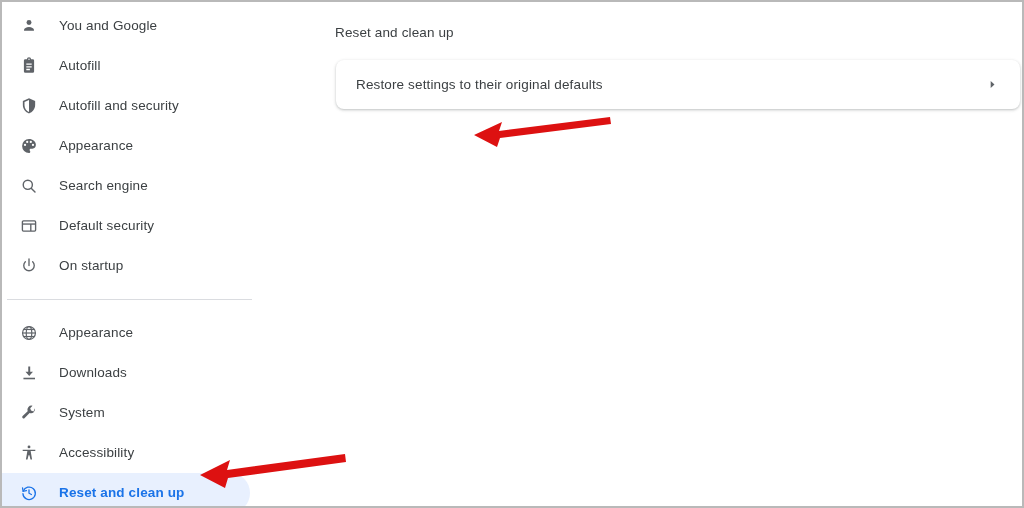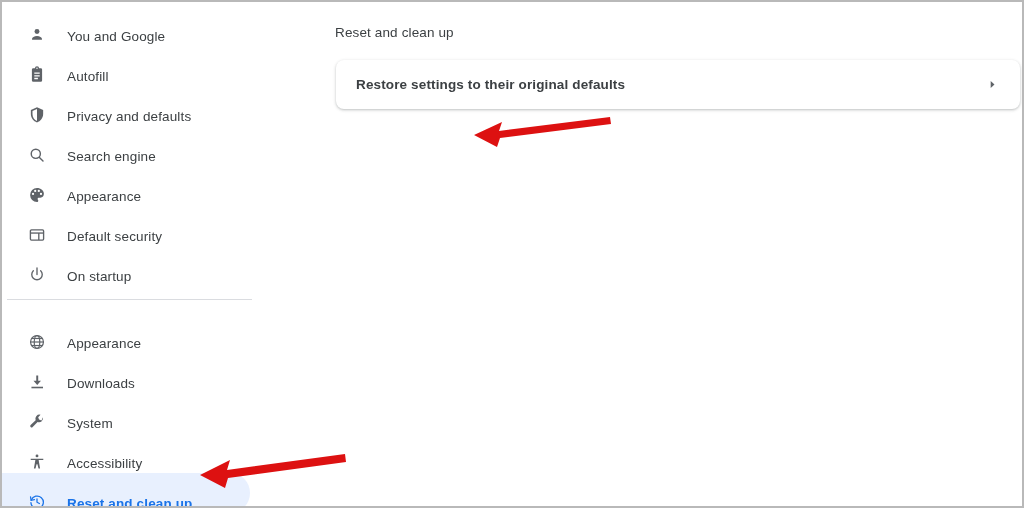--- a/index.html
+++ b/index.html
@@ -30,23 +30,23 @@
     height: 100%;
     background: #ffffff;
     box-sizing: border-box;
   }
   .nav-group {
     padding: 0;
   }
   .nav-item {
     position: relative;
     display: flex;
-    align-items: flex-end;
+    align-items: center;
     height: 40px;
-    padding-left: 24px;
+    padding-left: 16px;
     margin: 0 8px 0 0;
     border-top-right-radius: 20px;
     border-bottom-right-radius: 20px;
     cursor: pointer;
     color: #5f6368;
     box-sizing: border-box;
   }
   .nav-item .nav-icon {
     flex: 0 0 22px;
     width: 22px;
@@ -101,21 +101,20 @@
   #settings-card {
     position: absolute;
     left: 78px;
     top: 58px;
     width: 684px;
     background: #ffffff;
     border-radius: 8px;
     box-shadow: 0 1px 2px 0 rgba(60,64,67,0.20),
                 0 1px 3px 1px rgba(60,64,67,0.10);
     overflow: hidden;
-    font-weight: bold;
   }
   .card-row {
     position: relative;
     display: flex;
     align-items: center;
     height: 49px;
     padding: 0 20px 0 20px;
     cursor: pointer;
     box-sizing: border-box;
   }
@@ -185,40 +184,40 @@
         </span>
         <span class="nav-label">Autofill</span>
       </div>
 
       <div class="nav-item">
         <span class="nav-icon">
           <svg width="18" height="18" viewBox="0 0 24 24" fill="currentColor">
             <path d="M12 1.8 3.8 5.3v5.5c0 5.1 3.5 9.9 8.2 11.1 4.7-1.2 8.2-6 8.2-11.1V5.3L12 1.8zm0 2.2v16c-3.4-1.1-6-4.9-6-9V6.7L12 4z"></path>
           </svg>
         </span>
-        <span class="nav-label">Privacy and defaults</span>
+        <span class="nav-label">Autofill and security</span>
+      </div>
+
+      <div class="nav-item">
+        <span class="nav-icon">
+          <svg width="18" height="18" viewBox="0 0 24 24" fill="currentColor">
+            <path d="M12 2.8a9.2 9.2 0 0 0 0 18.4c.93 0 1.68-.75 1.68-1.68 0-.44-.17-.83-.44-1.13a1.66 1.66 0 0 1-.41-1.1c0-.93.75-1.68 1.68-1.68h1.98A5.31 5.31 0 0 0 21.2 10.4c0-4.2-4.12-7.6-9.2-7.6zM6.7 12a1.5 1.5 0 1 1 0-3 1.5 1.5 0 0 1 0 3zm2.9-3.9a1.5 1.5 0 1 1 0-3 1.5 1.5 0 0 1 0 3zm4.8 0a1.5 1.5 0 1 1 0-3 1.5 1.5 0 0 1 0 3zm2.9 3.9a1.5 1.5 0 1 1 0-3 1.5 1.5 0 0 1 0 3z"></path>
+          </svg>
+        </span>
+        <span class="nav-label">Appearance</span>
       </div>
 
       <div class="nav-item">
         <span class="nav-icon">
           <svg width="18" height="18" viewBox="0 0 24 24" fill="none" stroke="currentColor" stroke-width="1.9">
             <circle cx="10.4" cy="10.4" r="6.1"></circle>
             <line x1="14.9" y1="14.9" x2="20" y2="20" stroke-linecap="round"></line>
           </svg>
         </span>
         <span class="nav-label">Search engine</span>
-      </div>
-
-      <div class="nav-item">
-        <span class="nav-icon">
-          <svg width="18" height="18" viewBox="0 0 24 24" fill="currentColor">
-            <path d="M12 2.8a9.2 9.2 0 0 0 0 18.4c.93 0 1.68-.75 1.68-1.68 0-.44-.17-.83-.44-1.13a1.66 1.66 0 0 1-.41-1.1c0-.93.75-1.68 1.68-1.68h1.98A5.31 5.31 0 0 0 21.2 10.4c0-4.2-4.12-7.6-9.2-7.6zM6.7 12a1.5 1.5 0 1 1 0-3 1.5 1.5 0 0 1 0 3zm2.9-3.9a1.5 1.5 0 1 1 0-3 1.5 1.5 0 0 1 0 3zm4.8 0a1.5 1.5 0 1 1 0-3 1.5 1.5 0 0 1 0 3zm2.9 3.9a1.5 1.5 0 1 1 0-3 1.5 1.5 0 0 1 0 3z"></path>
-          </svg>
-        </span>
-        <span class="nav-label">Appearance</span>
       </div>
 
       <div class="nav-item">
         <span class="nav-icon">
           <svg width="18" height="18" viewBox="0 0 24 24" fill="none" stroke="currentColor" stroke-width="1.8">
             <rect x="3.2" y="5.2" width="17.6" height="13.6" rx="1.4"></rect>
             <line x1="3.2" y1="9.4" x2="20.8" y2="9.4"></line>
             <line x1="14.4" y1="9.4" x2="14.4" y2="18.8"></line>
           </svg>
         </span>

